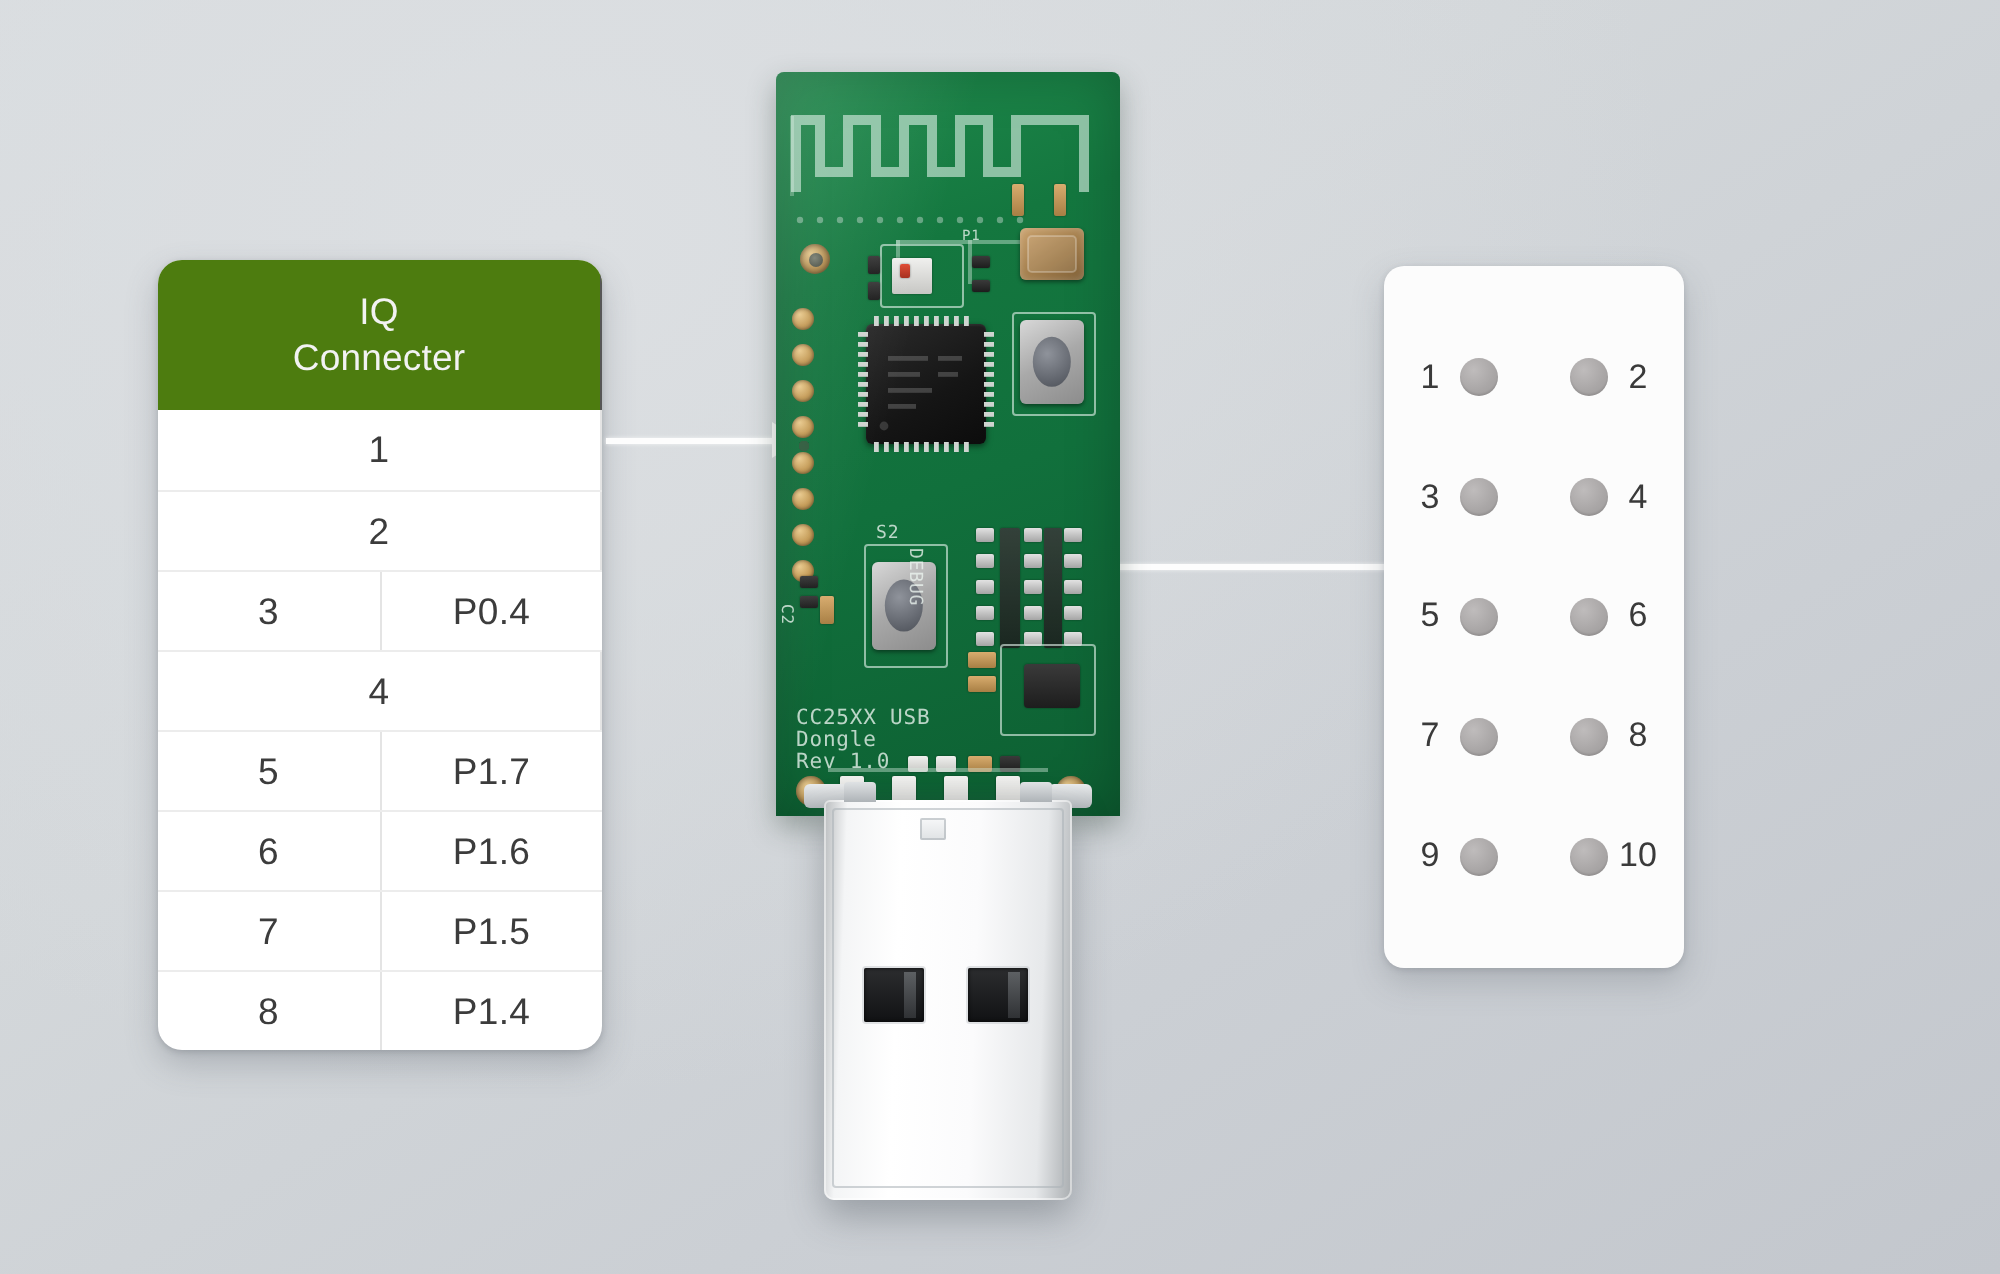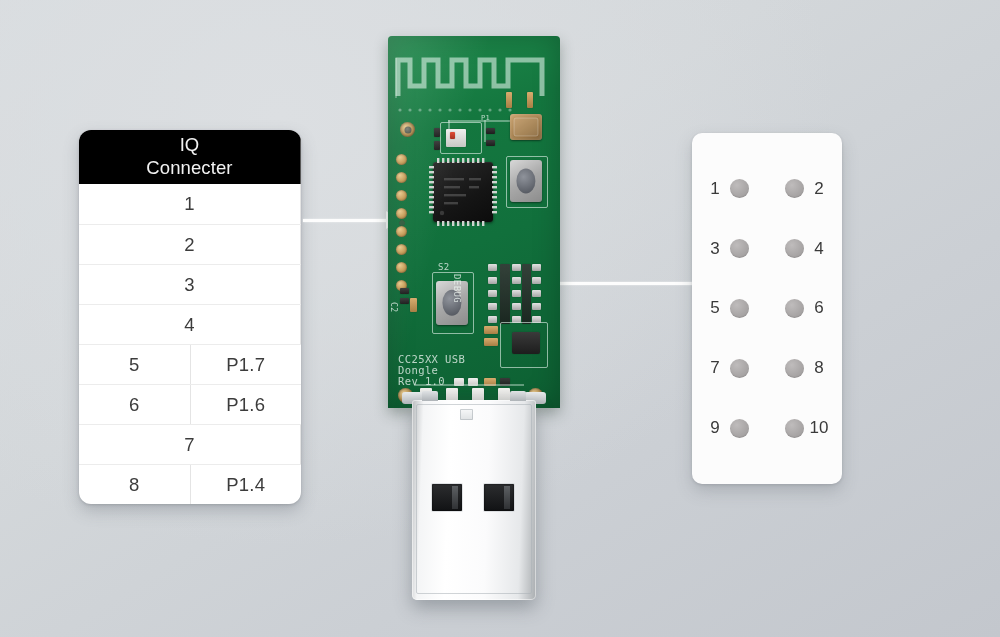--- a/index.html
+++ b/index.html
@@ -13,21 +13,21 @@
   }
   .stage { position:absolute; inset:0; }
 
   
   .table-card {
     position:absolute; left:79px; top:130px; width:222px;
     border-radius:12px; overflow:hidden;
     background:#fff;
     box-shadow:0 7px 16px rgba(90,95,105,.30), 0 1px 3px rgba(60,65,75,.22);
   }
-  .thead { display:flex; background:#000000; height:54px; }
+  .thead { display:flex; background:#4d7c0f; height:75px; }
   .th {
     flex:1; display:flex; align-items:center; justify-content:center;
     color:#f2f2f2; font-size:18.5px; line-height:1.22; text-align:center;
     letter-spacing:.1px; padding:0 6px;
   }
   .th.first { border-right:1px solid #575757; }
   .trow { display:flex; height:40px; border-top:1px solid #ececec; }
   .trow:first-of-type { border-top:none; }
   .td {
     flex:1; display:flex; align-items:center; justify-content:center;
@@ -198,34 +198,36 @@
     </div>
     <div>
       <div class="trow">
         <div class="td first">1</div>
       </div>
       <div class="trow">
         <div class="td first">2</div>
       </div>
       <div class="trow">
         <div class="td first">3</div>
+        <div class="td">P0.4</div>
       </div>
       <div class="trow">
         <div class="td first">4</div>
       </div>
       <div class="trow">
         <div class="td first">5</div>
         <div class="td">P1.7</div>
       </div>
       <div class="trow">
         <div class="td first">6</div>
         <div class="td">P1.6</div>
       </div>
       <div class="trow">
         <div class="td first">7</div>
+        <div class="td">P1.5</div>
       </div>
       <div class="trow">
         <div class="td first">8</div>
         <div class="td">P1.4</div>
       </div>
     </div>
   </div>
 
   <div class="leader leader-left"></div>
   <div class="arrowhead arrow-r"></div>

